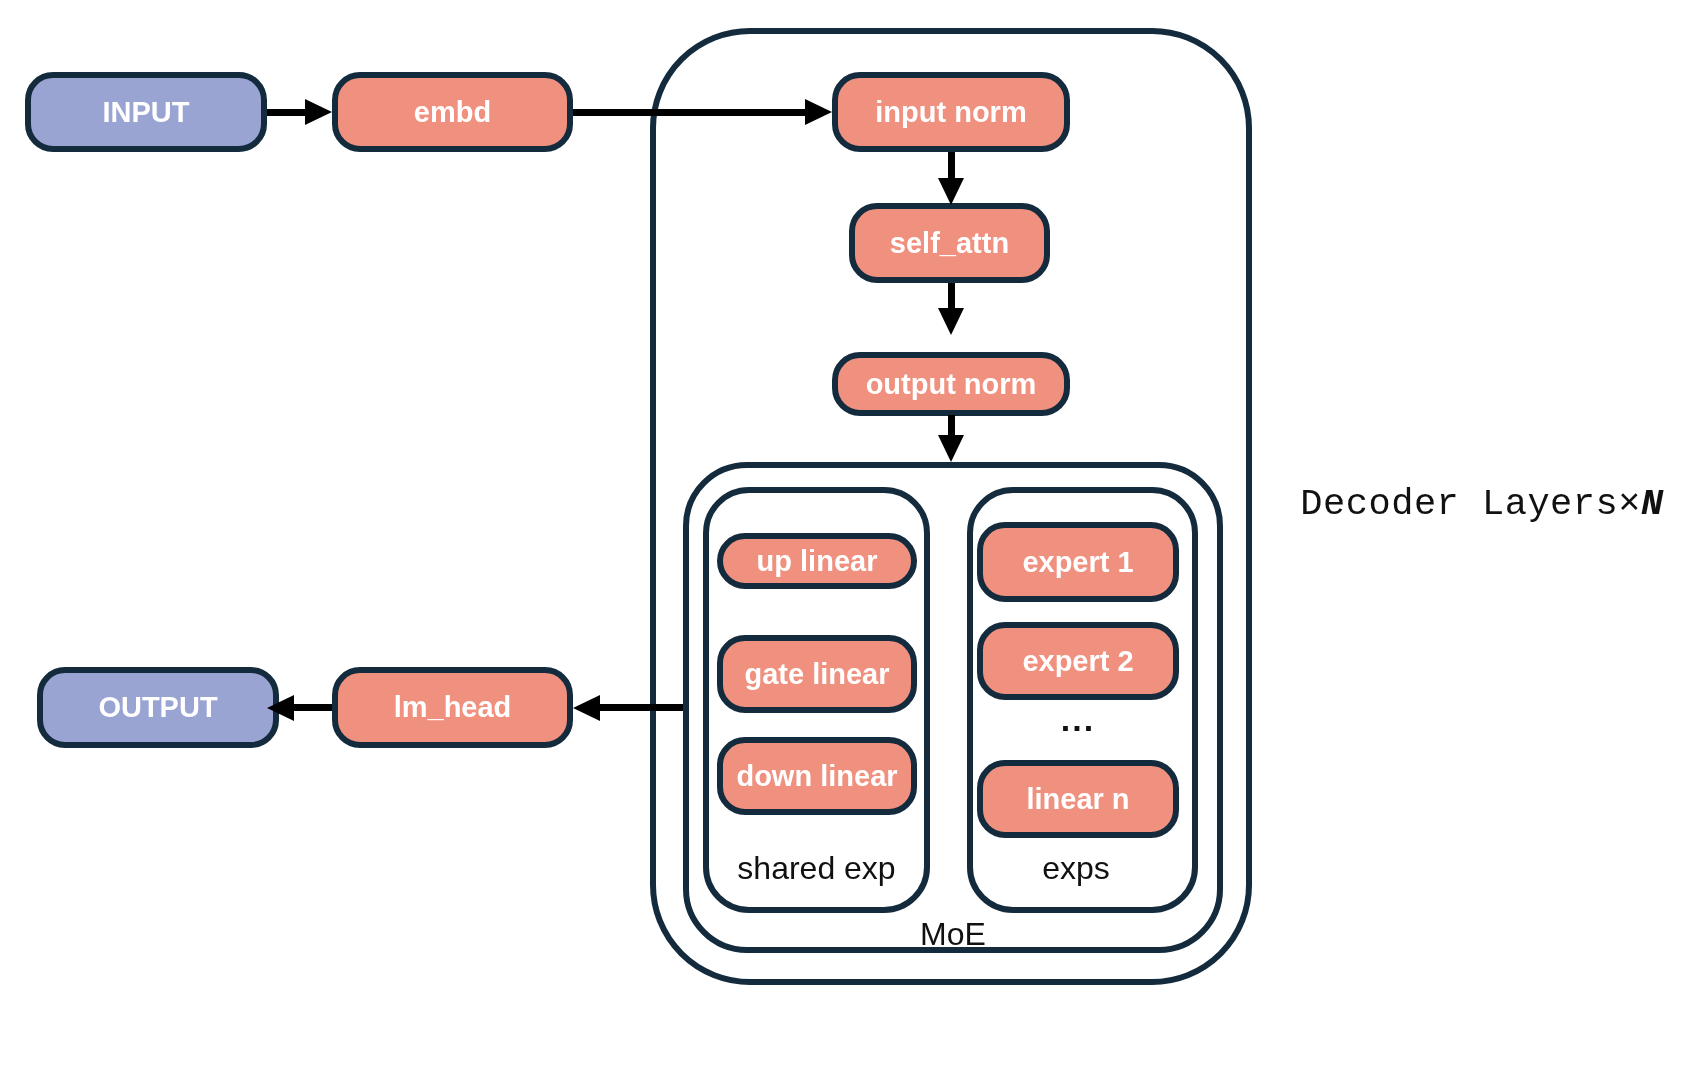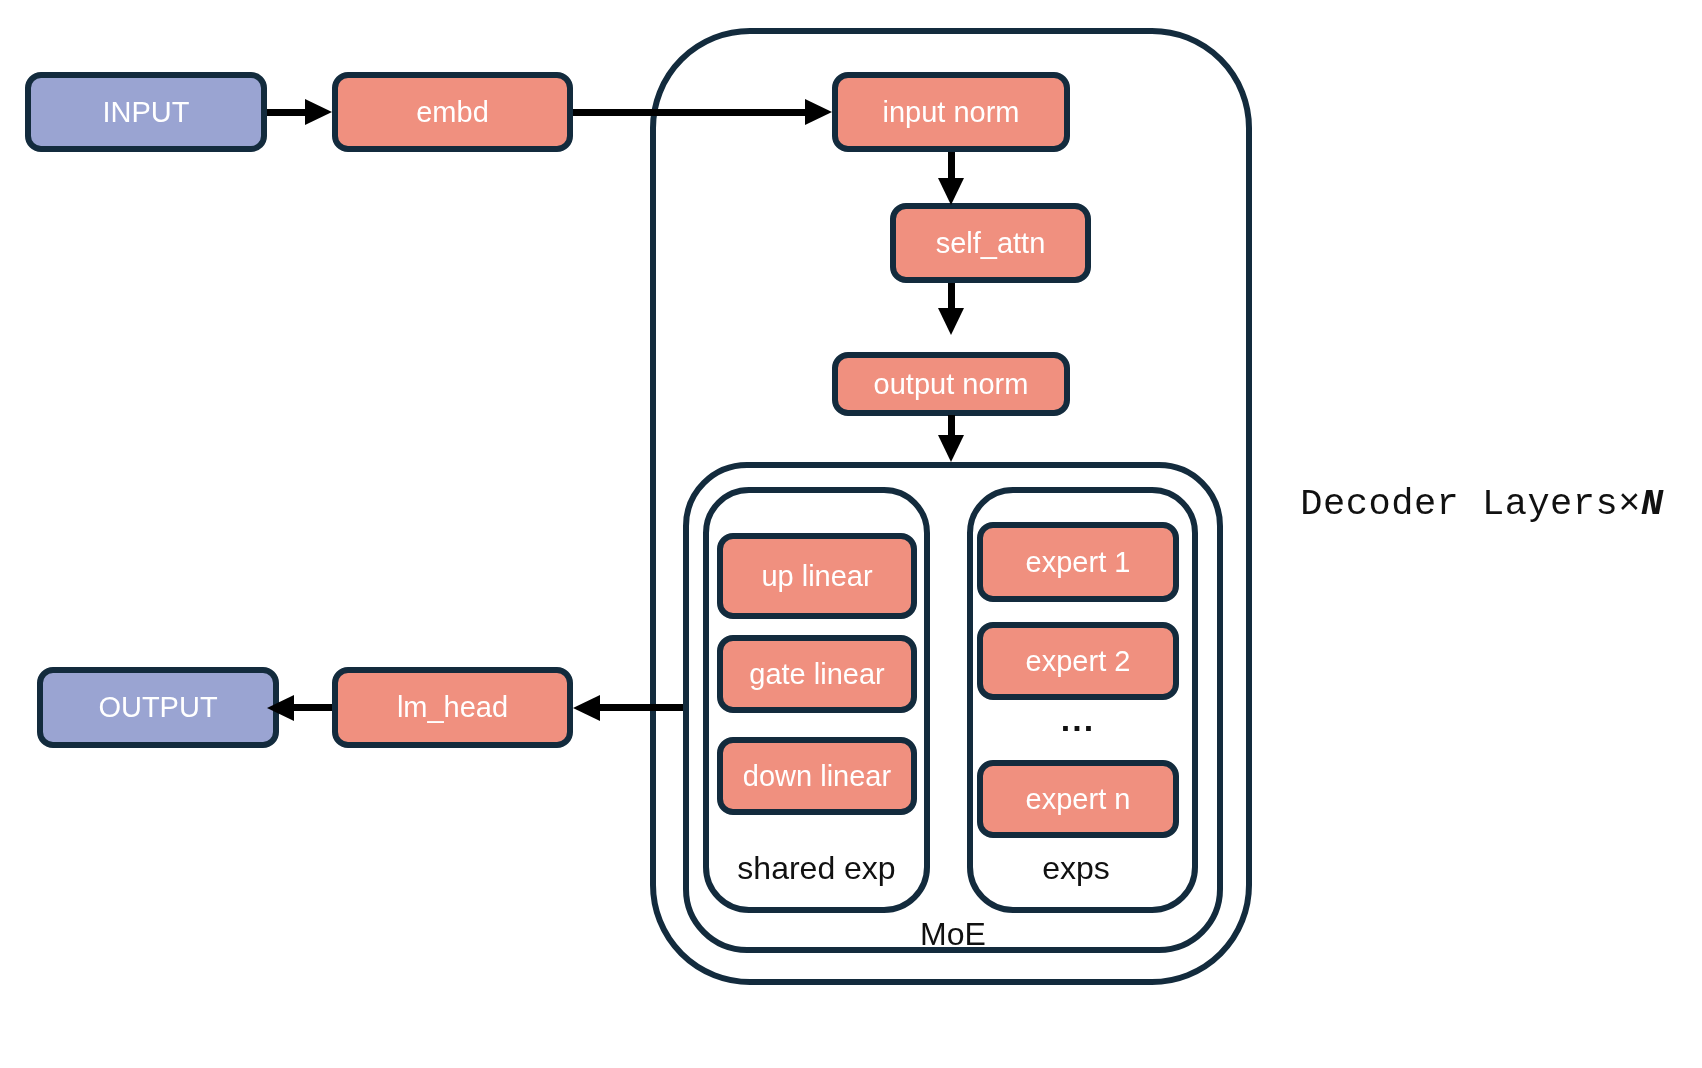--- a/index.html
+++ b/index.html
@@ -21,36 +21,37 @@
   .moe{ left:683px; top:462px; width:540px; height:491px; border-radius:64px; }
   .subc{ top:487px; height:426px; border-radius:46px; }
   .shared-exp-c{ left:703px; width:227px; }
   .exps-c{ left:967px; width:231px; }
 
   
   .box{
     position:absolute;
     box-sizing:border-box;
     border:6px solid var(--outline);
-    border-radius:16px;
+    border-radius:28px;
     display:flex;align-items:center;justify-content:center;
     color:var(--text-light);
     font-size:29px;
     line-height:1;
     white-space:nowrap;
+    font-weight:bold;
   }
   .salmon{ background:var(--block-fill); }
   .purple{ background:var(--io-fill); }
 
   .b-input   { left:25px;  top:72px;  width:242px; height:80px; }
   .b-embd    { left:332px; top:72px;  width:241px; height:80px; }
   .b-inorm   { left:832px; top:72px;  width:238px; height:80px; }
-  .b-selfattn{ left:849px; top:203px; width:201px; height:80px;margin-left:41px; }
+  .b-selfattn{ left:849px; top:203px; width:201px; height:80px; }
   .b-onorm   { left:832px; top:352px; width:238px; height:64px; }
-  .b-up      { left:717px; top:533px; width:200px; height:86px; }
+  .b-up      { left:717px; top:533px; width:200px; height:56px; }
   .b-gate    { left:717px; top:635px; width:200px; height:78px; }
   .b-down    { left:717px; top:737px; width:200px; height:78px; }
   .b-exp1    { left:977px; top:522px; width:202px; height:80px; }
   .b-exp2    { left:977px; top:622px; width:202px; height:78px; }
   .b-expn    { left:977px; top:760px; width:202px; height:78px; }
   .b-output  { left:37px;  top:667px; width:242px; height:81px; }
   .b-lmhead  { left:332px; top:667px; width:241px; height:81px; }
 
   
   .lbl{
@@ -132,21 +133,21 @@
   <div class="box salmon b-down">
     <span>down linear</span>
   </div>
   <div class="box salmon b-exp1">
     <span>expert 1</span>
   </div>
   <div class="box salmon b-exp2">
     <span>expert 2</span>
   </div>
   <div class="box salmon b-expn">
-    <span>expert n</span>
+    <span>linear n</span>
   </div>
   <div class="box salmon b-lmhead">
     <span>lm_head</span>
   </div>
 
   <div class="lbl lbl-shared">shared exp</div>
   <div class="lbl lbl-exps">exps</div>
   <div class="lbl lbl-moe">MoE</div>
   <div class="lbl lbl-dots">...</div>
   <div class="lbl lbl-decoder"><span>Decoder Layers×</span><span class="nvar">N</span></div>

